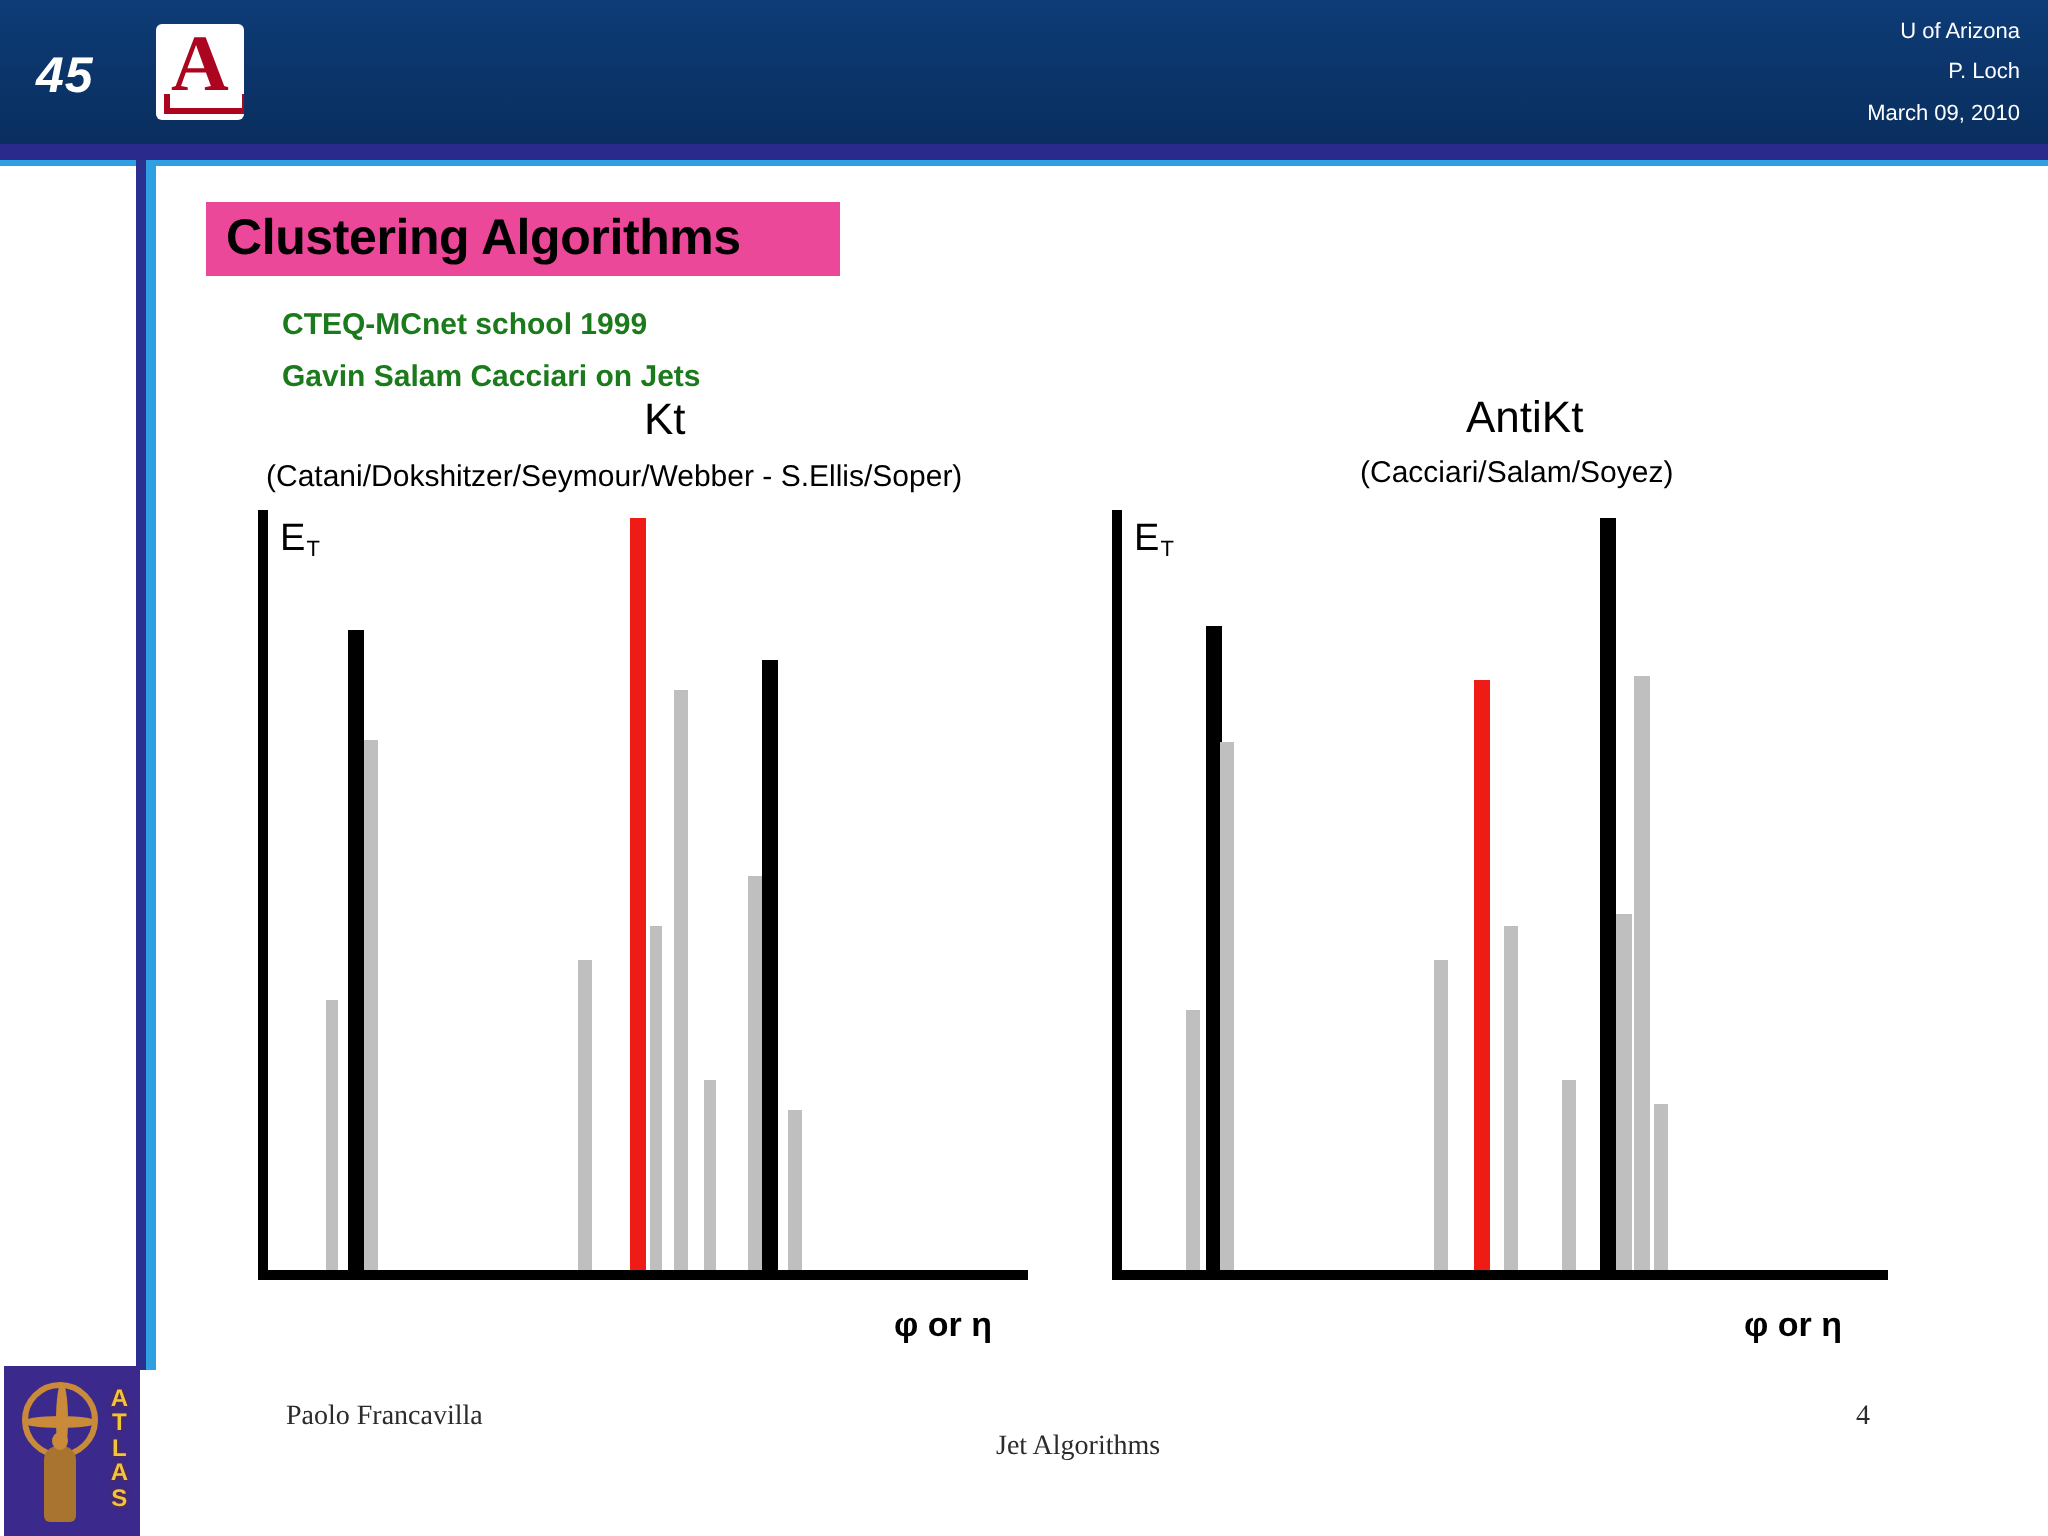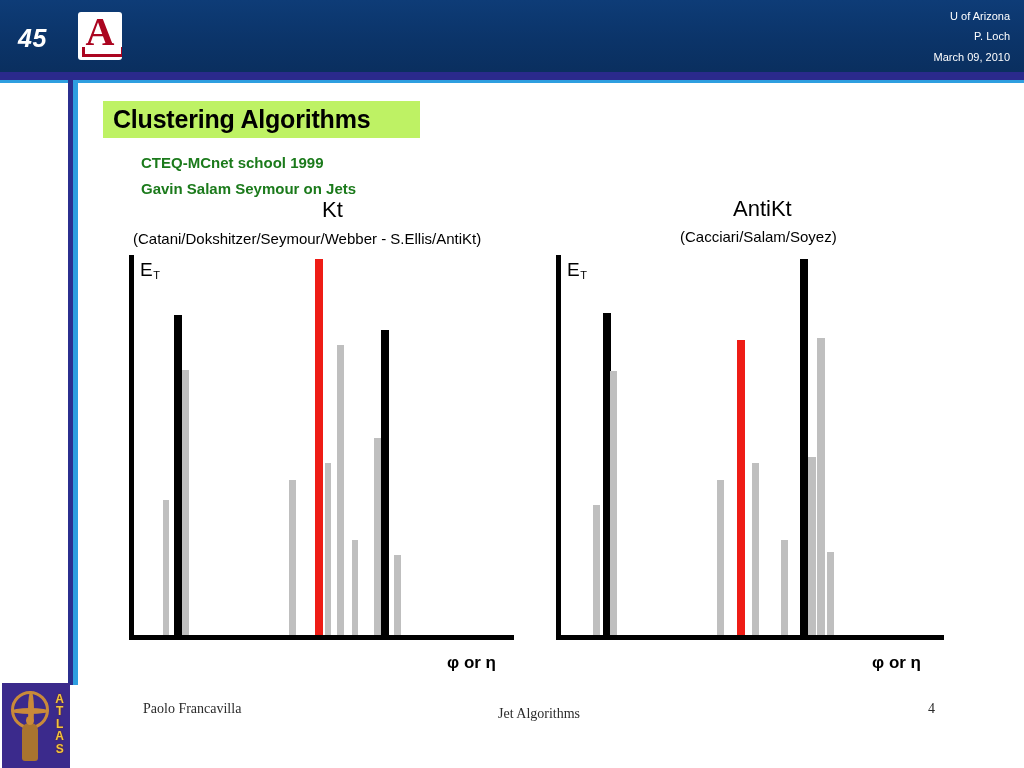--- a/index.html
+++ b/index.html
@@ -132,21 +132,21 @@
     left: 73px; top: 80px;
     width: 5px; height: 605px;
     background: #2e9fe0;
   }
 
   
   #slide-title-box {
     position: absolute;
     left: 103px; top: 101px;
     width: 317px; height: 37px;
-    background: #bef264;
+    background: #ec4899;
     display: flex;
     align-items: center;
   }
   #slide-title-text {
     color: #000000;
     font-size: 25px;
     font-weight: bold;
     padding-left: 10px;
     letter-spacing: -0.2px;
   }
@@ -243,21 +243,21 @@
   
   #footer {
     position: absolute;
     left: 0; top: 698px;
     width: 1024px; height: 28px;
     font-family: "Liberation Serif", serif;
     font-size: 14px;
     color: #2b2b2b;
   }
   #footer-left   { position: absolute; left: 143px; top: 3px; }
-  #footer-center { position: absolute; left: 498px; top: 8px; font-family: Liberation Serif, serif; }
+  #footer-center { position: absolute; left: 498px; top: 18px; font-family: Liberation Serif, serif; }
   #footer-right  { position: absolute; left: 928px; top: 3px; }
 
   
   #atlas-logo {
     position: absolute;
     left: 2px; top: 683px;
     width: 68px; height: 85px;
     background: #3b2a8c;
     overflow: hidden;
   }
@@ -343,25 +343,25 @@
 
 <div id="side-rail-dark"></div>
 <div id="side-rail-cyan"></div>
 
 <div id="slide-title-box">
   <span id="slide-title-text">Clustering Algorithms</span>
 </div>
 
 <div id="credit-green">
   <div>CTEQ-MCnet school 1999</div>
-  <div>Gavin Salam Seymour on Jets</div>
+  <div>Gavin Salam Cacciari on Jets</div>
 </div>
 
 <div class="algo-name" id="kt-name">Kt</div>
-<div class="algo-authors" id="kt-authors">(Catani/Dokshitzer/Seymour/Webber - S.Ellis/AntiKt)</div>
+<div class="algo-authors" id="kt-authors">(Catani/Dokshitzer/Seymour/Webber - S.Ellis/Soper)</div>
 
 <div class="algo-name" id="antikt-name">AntiKt</div>
 <div class="algo-authors" id="antikt-authors">(Cacciari/Salam/Soyez)</div>
 
 <div class="plot" id="plot-kt">
   <div class="axis-y"></div>
   <div class="axis-x"></div>
   <div class="et-label"><span>E</span><sub>T</sub></div>
   <div class="bars-layer">
       <div class="bar bar-grey" style="left: 34px; width: 6px; height: 135px;"></div>

